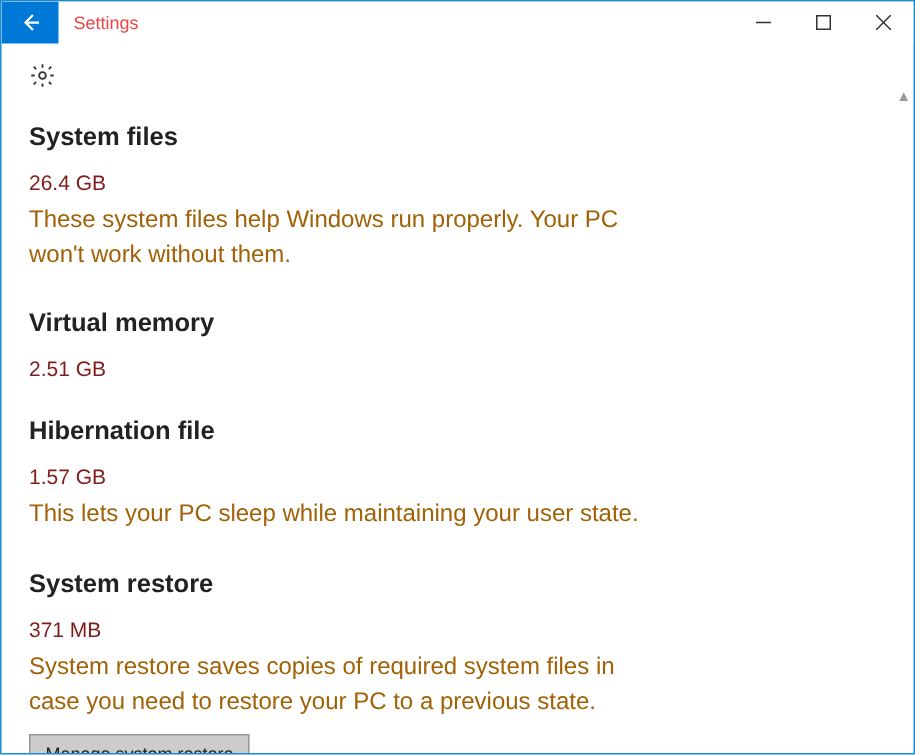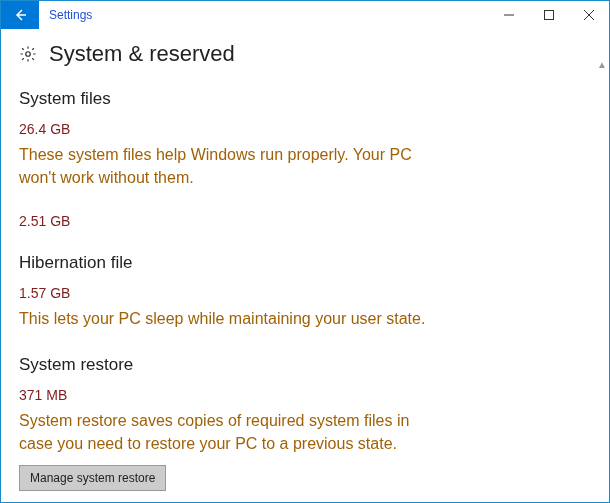--- a/index.html
+++ b/index.html
@@ -1,30 +1,30 @@
 <!DOCTYPE html>
 <html><head>
   <meta charset="utf-8">
   <style>
     * { margin: 0; padding: 0; box-sizing: border-box; }
     body { font-family: 'Segoe UI', Tahoma, sans-serif; background: #fff; width: 610px; height: 503px; overflow: hidden; border: 1px solid #1a8cce; position: relative; }
     .titlebar { height: 28px; display: flex; align-items: stretch; background: #fff; }
     .back-btn { width: 38px; background: #0078d7; color: #fff; display: flex; align-items: center; justify-content: center; cursor: pointer; }
     .back-btn svg { width: 16px; height: 16px; }
-    .title { font-size: 12px; color: #1d4ed8; padding-left: 10px; display: flex; align-items: center; flex: 1; }
+    .title { font-size: 12px; color: #ef4444; padding-left: 10px; display: flex; align-items: center; flex: 1; }
     .winctrls { display: flex; align-items: center; }
     .winctrl { width: 40px; height: 28px; display: flex; align-items: center; justify-content: center; cursor: pointer; color: #333; }
     .winctrl svg { width: 10px; height: 10px; }
     .content { padding: 12px 18px 18px 18px; height: calc(503px - 28px); overflow-y: auto; position: relative; }
     .scrollhint { position: absolute; right: 2px; top: 30px; color: #999; font-size: 10px; }
     .page-header { display: flex; align-items: center; gap: 12px; margin-bottom: 22px; }
     .gear { width: 18px; height: 18px; color: #333; }
     .page-title { font-size: 22px; font-weight: 400; color: #222; }
     .section { margin-bottom: 24px; }
-    .section h2 { font-size: 17px; font-weight: 400; color: #222; margin-bottom: 12px; }
+    .section h2 { font-size: 17px; font-weight: 700; color: #222; margin-bottom: 12px; }
     .section .value { font-size: 14px; color: #7f1d1d; margin-bottom: 6px; }
     .section .desc { font-size: 16px; color: #a16207; line-height: 1.45; max-width: 420px; }
     .btn { display: inline-block; background: #ccc; border: 1px solid #999; padding: 5px 10px; font-size: 12px; color: #222; cursor: pointer; margin-top: 10px; font-family: inherit; }
   </style>
 </head>
 <body>
 
 <div class="titlebar">
   <div class="back-btn">
     <svg viewBox="0 0 16 16" fill="none" stroke="currentColor" stroke-width="1.5">
@@ -53,30 +53,30 @@
 </div>
 
 <div class="content">
   <span class="scrollhint">▲</span>
 
   <div class="page-header">
     <svg class="gear" viewBox="0 0 24 24" fill="none" stroke="currentColor" stroke-width="1.6">
       <circle cx="12" cy="12" r="3"></circle>
       <path d="M12 2v3M12 19v3M4.2 4.2l2.1 2.1M17.7 17.7l2.1 2.1M2 12h3M19 12h3M4.2 19.8l2.1-2.1M17.7 6.3l2.1-2.1"></path>
     </svg>
-    <h1 class="page-title">System &amp; reserved</h1>
   </div>
 
   <div class="section">
     <h2>System files</h2>
     <div class="value">26.4 GB</div>
     <div class="desc">These system files help Windows run properly. Your PC won't work without them.</div>
   </div>
 
   <div class="section">
+    <h2>Virtual memory</h2>
     <div class="value">2.51 GB</div>
   </div>
 
   <div class="section">
     <h2>Hibernation file</h2>
     <div class="value">1.57 GB</div>
     <div class="desc">This lets your PC sleep while maintaining your user state.</div>
   </div>
 
   <div class="section">

